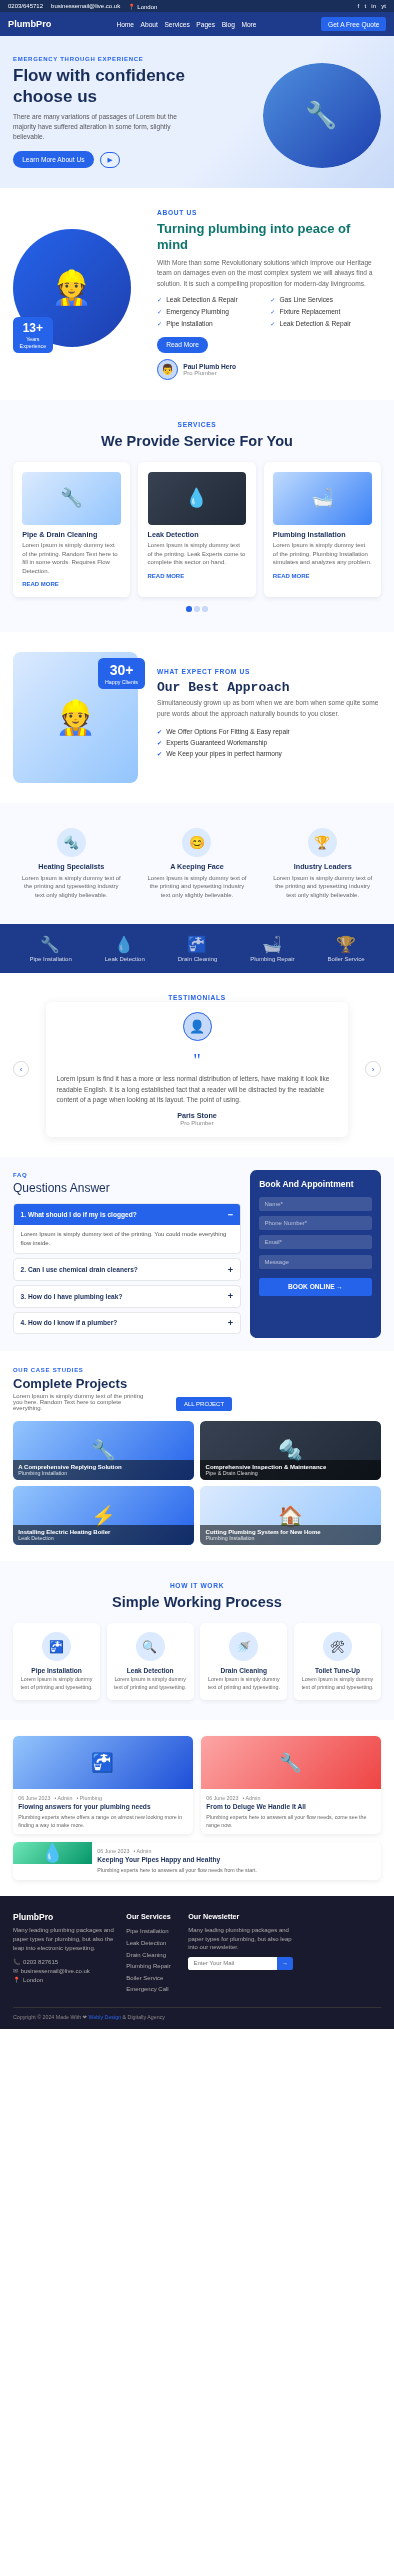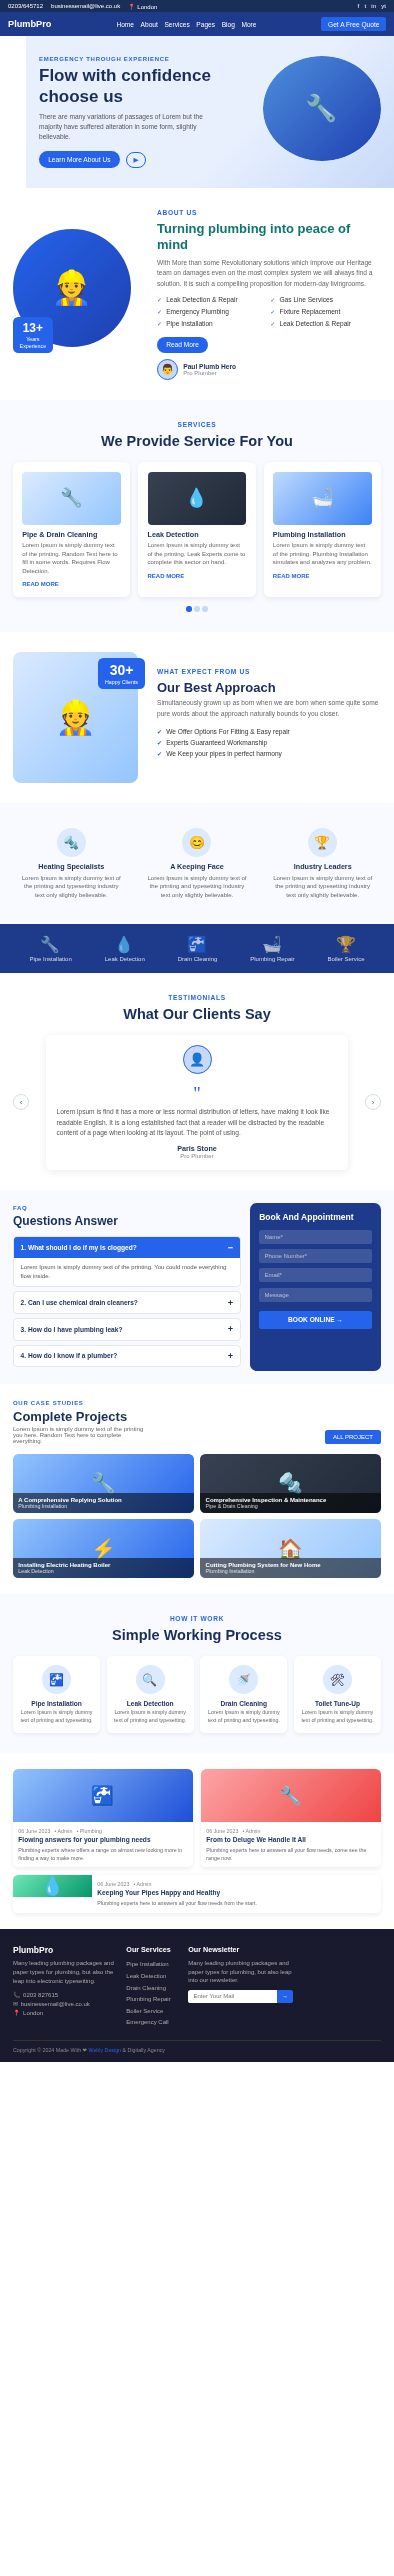--- a/index.html
+++ b/index.html
@@ -9,21 +9,21 @@
     .top-bar { background: #1a2e5a; color: #fff; padding: 2.6px 8px; display: flex; justify-content: space-between; align-items: center; font-size: 6px; }
     .top-bar-left { display: flex; gap: 8px; }
     .top-bar-right { display: flex; gap: 5.3px; align-items: center; }
     .nav-bar { background: #1e3a8a; padding: 5.3px 8px; display: flex; justify-content: space-between; align-items: center; }
     .nav-logo { color: #fff; font-size: 9.2px; font-weight: bold; }
     .nav-links { display: flex; gap: 6.6px; }
     .nav-links a { color: #fff; text-decoration: none; font-size: 6.6px; }
     .nav-cta { background: #2563eb; color: #fff; padding: 3.3px 6.6px; border-radius: 2.6px; font-size: 6.6px; border: none; cursor: pointer; }
 
     
-    .hero { background: linear-gradient(135deg, #e8f0fe 60%, #c7d9f8 100%); padding: 20px 13px; display: flex; align-items: flex-start; justify-content: space-between; min-height: 131px; position: relative; margin-left: 26px; }
+    .hero { background: linear-gradient(135deg, #e8f0fe 60%, #c7d9f8 100%); padding: 20px 13px; display: flex; align-items: flex-end; justify-content: space-between; min-height: 131px; position: relative; }
     .hero-text h1 { font-size: 17px; font-weight: 900; color: #1a2e5a; line-height: 1.2; max-width: 184px; }
     .hero-text p { font-size: 6.6px; color: #555; margin: 5.3px 0 9.2px; max-width: 171px; line-height: 1.5; }
     .hero-btn { background: #2563eb; color: #fff; border: none; padding: 4.6px 9.2px; border-radius: 13px; font-size: 6.6px; cursor: pointer; margin-right: 4px; }
     .hero-btn-outline { background: transparent; color: #2563eb; border: 1.3px solid #2563eb; padding: 3.3px 6.6px; border-radius: 13px; font-size: 6.6px; cursor: pointer; }
     .hero-img { width: 118px; height: 105px; background: #c7d9f8; border-radius: 50% 50% 50% 50%; overflow: hidden; display: flex; align-items: center; justify-content: center; }
     .hero-img-inner { width: 100%; height: 100%; background: linear-gradient(135deg, #4e8fde, #1e40af); border-radius: 50%; display: flex; align-items: center; justify-content: center; color: #fff; font-size: 26px; }
 
     
     .about-section { background: #fff; padding: 20px 13px; display: flex; gap: 13px; align-items: center; }
     .about-img { width: 131px; height: 131px; flex-shrink: 0; position: relative; }
@@ -56,21 +56,21 @@
     .dot.active { background: #2563eb; }
 
     
     .approach-section { background: #fff; padding: 20px 13px; display: flex; gap: 13px; align-items: center; }
     .approach-img { width: 131px; flex-shrink: 0; }
     .approach-img-box { width: 125px; height: 131px; background: linear-gradient(135deg, #dbeafe, #93c5fd); border-radius: 8px; display: flex; align-items: center; justify-content: center; font-size: 33px; position: relative; }
     .approach-badge { position: absolute; top: 6.6px; right: -6.6px; background: #2563eb; color: #fff; border-radius: 5.3px; padding: 4px 6.6px; font-size: 6.6px; text-align: center; }
     .approach-badge strong { font-size: 14px; display: block; }
     .approach-text { flex: 1; }
     .approach-text .section-tag { color: #2563eb; font-size: 6.6px; font-weight: bold; text-transform: uppercase; letter-spacing: 0.7px; }
-    .approach-text h2 { font-size: 13px; font-weight: 900; color: #1a2e5a; margin: 4px 0 3px; }
+    .approach-text h2 { font-size: 13px; font-weight: 900; color: #1a2e5a; margin: 4px 0 3px; font-family: Liberation Mono, monospace; }
     .approach-text p { font-size: 6.6px; color: #666; line-height: 1.6; margin-bottom: 6.6px; }
     .approach-list { list-style: none; margin-bottom: 8px; }
     .approach-list li { font-size: 6.6px; color: #333; padding: 2px 0; padding-left: 9.2px; position: relative; }
     .approach-list li::before { content: "✔"; color: #2563eb; position: absolute; left: 0; font-size: 6px; }
 
     
     .features-section { background: #f8faff; padding: 16px 13px; }
     .features-grid { display: grid; grid-template-columns: 1fr 1fr 1fr; gap: 9.2px; }
     .feature-card { text-align: center; padding: 9.2px 6.6px; }
     .feature-icon { width: 29px; height: 29px; background: #dbeafe; border-radius: 50%; margin: 0 auto 5.3px; display: flex; align-items: center; justify-content: center; font-size: 13px; }
@@ -95,38 +95,38 @@
     .testimonial-name { font-size: 7.2px; font-weight: bold; color: #1a2e5a; }
     .testimonial-role { font-size: 6px; color: #888; }
     .carousel-arrow { position: absolute; top: 50%; transform: translateY(-50%); background: #fff; border: 0.7px solid #ddd; border-radius: 50%; width: 16px; height: 16px; display: flex; align-items: center; justify-content: center; cursor: pointer; font-size: 8px; color: #2563eb; }
     .carousel-arrow.left { left: 0; }
     .carousel-arrow.right { right: 0; }
 
     
     .faq-book-section { background: #f8faff; padding: 13px; display: flex; gap: 9.2px; }
     .faq-section { flex: 1; }
     .faq-section .section-tag { color: #2563eb; font-size: 6px; font-weight: bold; text-transform: uppercase; letter-spacing: 0.7px; }
-    .faq-section h2 { font-size: 12px; font-weight: 700; color: #1a2e5a; margin: 2.6px 0 8px; }
+    .faq-section h2 { font-size: 12px; font-weight: 400; color: #1a2e5a; margin: 2.6px 0 8px; }
     .faq-item { background: #fff; border-radius: 4px; margin-bottom: 4px; overflow: hidden; border: 0.7px solid #e5e7eb; }
     .faq-question { padding: 5.3px 6.6px; display: flex; justify-content: space-between; align-items: center; cursor: pointer; font-size: 6.6px; font-weight: bold; color: #1a2e5a; }
     .faq-question.active { background: #2563eb; color: #fff; }
     .faq-answer { padding: 5.3px 6.6px; font-size: 6px; color: #555; line-height: 1.5; display: none; }
     .faq-answer.open { display: block; }
     .faq-toggle { font-size: 9.2px; }
 
     .book-section { width: 131px; background: #1e3a8a; border-radius: 6.6px; padding: 9.2px; color: #fff; }
     .book-section h3 { font-size: 8.5px; font-weight: bold; margin-bottom: 8px; }
     .book-form .form-group { margin-bottom: 5.3px; }
     .book-form input { width: 100%; padding: 4px 5.3px; border-radius: 2.6px; border: none; font-size: 6px; background: rgba(255,255,255,0.15); color: #fff; }
     .book-form input::placeholder { color: rgba(255,255,255,0.6); }
     .book-btn { background: #2563eb; color: #fff; border: none; width: 100%; padding: 5.3px; border-radius: 2.6px; font-size: 6.6px; cursor: pointer; margin-top: 4px; font-weight: bold; }
 
     
     .projects-section { background: #fff; padding: 16px 13px; }
-    .projects-header { display: flex; justify-content: space-between; align-items: flex-end; margin-bottom: 9.2px; gap: 32px; }
+    .projects-header { display: flex; align-items: flex-end; margin-bottom: 9.2px; gap: 32px; }
     .projects-header .section-tag { color: #2563eb; font-size: 6px; font-weight: bold; text-transform: uppercase; letter-spacing: 0.7px; }
     .projects-header h2 { font-size: 13px; font-weight: 900; color: #1a2e5a; margin-top: 2.6px; }
     .projects-header p { font-size: 6px; color: #666; margin-top: 2.6px; max-width: 131px; }
     .all-btn { background: #2563eb; color: #fff; border: none; padding: 4px 8px; border-radius: 2.6px; font-size: 6px; cursor: pointer; white-space: nowrap; }
     .projects-grid { display: grid; grid-template-columns: 1fr 1fr; gap: 6.6px; }
     .project-card { border-radius: 5.3px; overflow: hidden; position: relative; }
     .project-img { width: 100%; height: 59px; display: flex; align-items: center; justify-content: center; font-size: 20px; }
     .project-img.blue { background: linear-gradient(135deg, #93c5fd, #2563eb); }
     .project-img.dark { background: linear-gradient(135deg, #374151, #1f2937); }
     .project-img.light { background: linear-gradient(135deg, #dbeafe, #93c5fd); }
@@ -350,21 +350,20 @@
     <p>Plumbing Repair</p>
   </div>
   <div class="banner-item">
     <div class="banner-item-icon">🏆</div>
     <p>Boiler Service</p>
   </div>
 </div>
 
 <section class="testimonials-section">
   <span class="section-tag">TESTIMONIALS</span>
-  <h2>What Our Clients Say</h2>
   <div class="testimonial-carousel">
     <div class="carousel-arrow left">‹</div>
     <div class="testimonial-card">
       <div style="display:flex;justify-content:center;margin-bottom:5.3px">
         <div class="testimonial-avatar">👤</div>
       </div>
       <span class="quote-mark">"</span>
       <p class="testimonial-quote">Lorem ipsum is find it has a more or less normal distribution of letters, have making it look like readable English. It is a long established fact that a reader will be distracted by the readable content of a page when looking at its layout. The point of using.</p>
       <div style="text-align:center">
         <div class="testimonial-name">Paris Stone</div>

